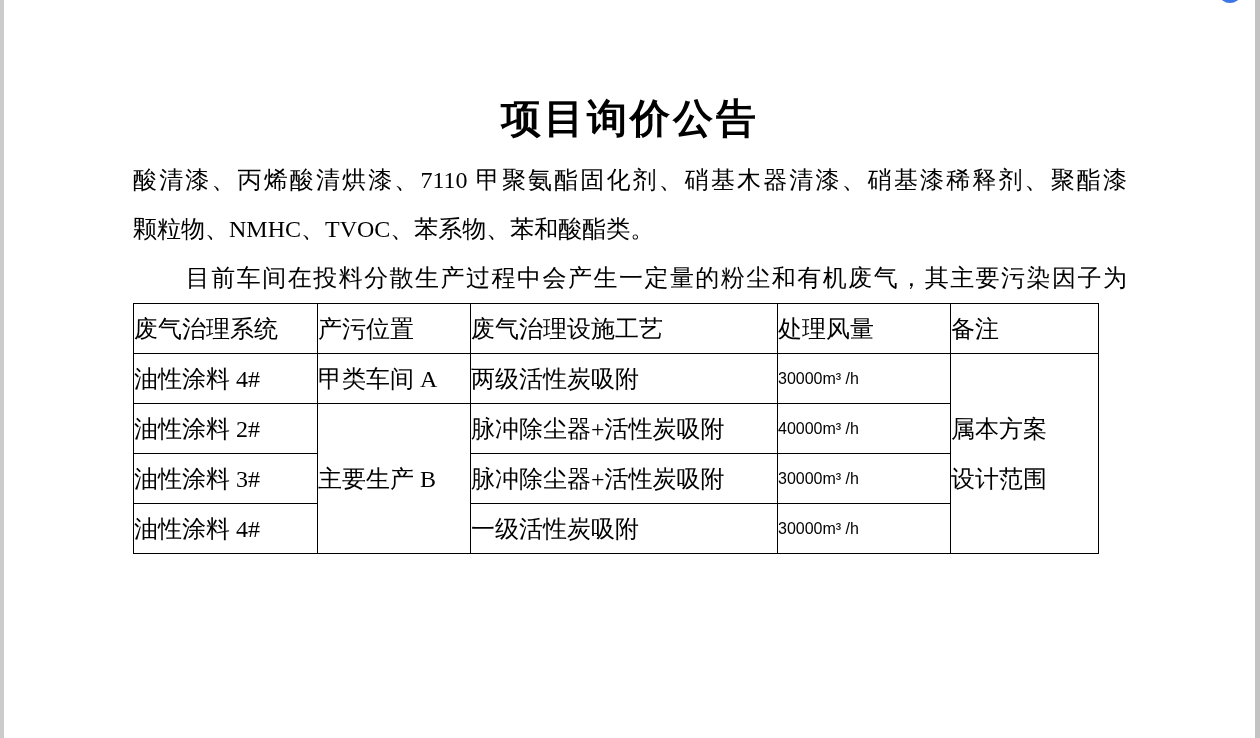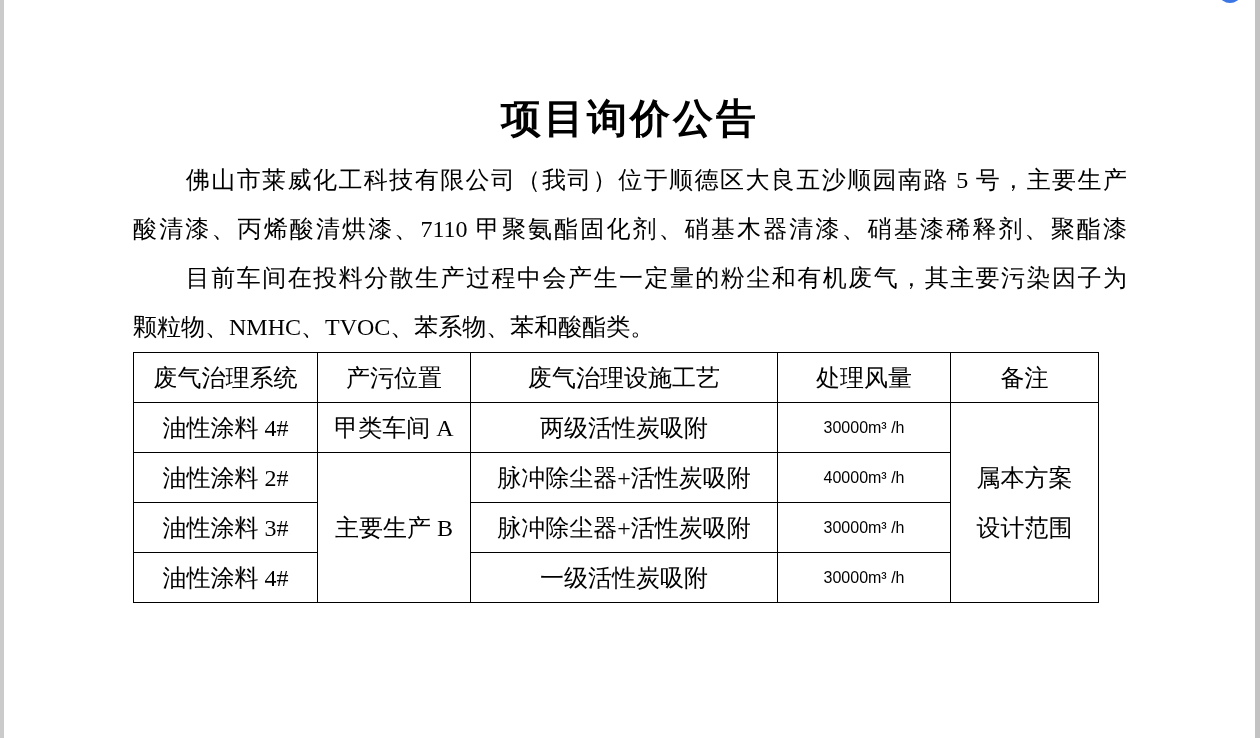--- a/index.html
+++ b/index.html
@@ -29,48 +29,47 @@
   .para { margin-top: 14px; }
   .p-line {
     height: 49px; line-height: 49px; font-size: 24px;
     white-space: nowrap;
   }
   .p-line.just { white-space: normal; text-align: justify; text-align-last: justify; }
   .p-line.indent { text-indent: 2.2em; }
 
   table.waste-table {
     border-collapse: collapse; table-layout: fixed; width: 965px;
-    font-size: 24px; text-align: center;
+    font-size: 24px; text-align: left;
   }
   table.waste-table td, table.waste-table th {
     border: 1.5px solid #000; font-weight: normal; height: 50px; padding: 0;
     overflow: hidden;
   }
   .remark-cell div { line-height: 50px; }
   .airflow { font-family: "Liberation Sans", "DejaVu Sans", sans-serif; font-size: 16px; }
 </style>
 </head>
 <body>
 
 <div class="edge-strip-left"></div>
 <div class="edge-strip-right"></div>
 <div class="blue-fab"></div>
 
 <div class="doc">
 
   <div class="doc-title">项目询价公告</div>
 
   <div class="para">
-    <div class="p-line just indent">佛山市莱威化工科技有限公司（我司）位于顺德区大良五沙顺园南路 5 号，主要生产</div>
     <div class="p-line just">酸清漆、丙烯酸清烘漆、7110 甲聚氨酯固化剂、硝基木器清漆、硝基漆稀释剂、聚酯漆</div>
   </div>
 
   <div class="para" style="margin-top:0">
+    <div class="p-line">颗粒物、NMHC、TVOC、苯系物、苯和酸酯类。</div>
     <div class="p-line just indent">目前车间在投料分散生产过程中会产生一定量的粉尘和有机废气，其主要污染因子为</div>
-    <div class="p-line">颗粒物、NMHC、TVOC、苯系物、苯和酸酯类。</div>
   </div>
 
 
   <table class="waste-table">
     <colgroup>
       <col style="width:184px">
         <col style="width:153px">
         <col style="width:307px">
         <col style="width:173px">
         <col style="width:148px">

